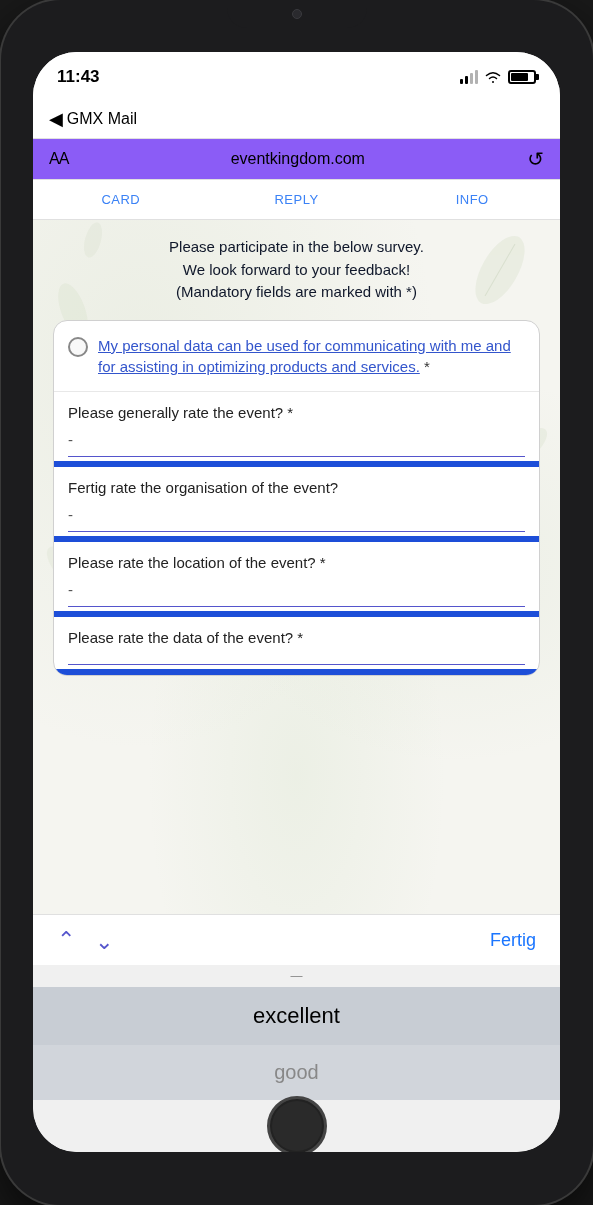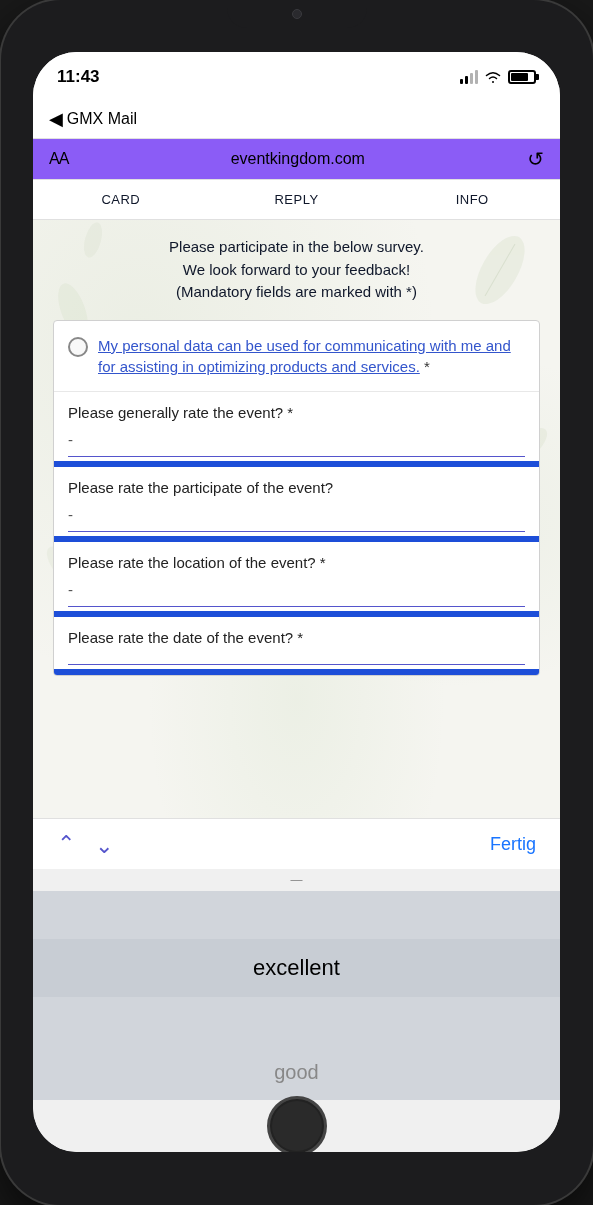--- a/index.html
+++ b/index.html
@@ -187,21 +187,21 @@
       background: #fff;
       display: flex;
       border-bottom: 1px solid #e0e0e0;
       flex-shrink: 0;
     }
     .tab-item {
       flex: 1;
       text-align: center;
       padding: 12px 0;
       font-size: 13px;
-      color: #0f172a;
+      color: #3b82f6;
       letter-spacing: 0.5px;
       font-weight: 500;
     }
     
     .content-area {
       flex: 1;
       overflow: hidden;
       position: relative;
       background: #f5f5f0;
     }
@@ -222,21 +222,21 @@
       text-align: center;
       font-size: 15px;
       color: #0f172a;
       line-height: 1.5;
       margin-bottom: 16px;
     }
     
     .survey-card {
       background: #fff;
       border: 1px solid #d0d0d0;
-      border-radius: 4px;
+      border-radius: 14px;
       overflow: hidden;
     }
     
     .consent-row {
       display: flex;
       align-items: flex-start;
       padding: 14px 14px;
       border-bottom: 1px solid #e8e8e8;
       gap: 10px;
     }
@@ -310,21 +310,20 @@
       font-size: 12px;
     }
     .picker-options {
       overflow: hidden;
     }
     .picker-option {
       text-align: center;
       padding: 16px;
       font-size: 22px;
       color: #333;
-      margin-top: 48px;
     }
     .picker-option.selected {
       background: #c8cdd4;
       font-weight: 400;
       color: #000;
     }
     .picker-option.dim {
       color: #888;
       font-size: 20px;
     }
@@ -442,31 +441,31 @@
               <span>*</span>
             </div>
           </div>
 
           <div class="question-row">
             <div class="question-label">Please generally rate the event? *</div>
             <div class="question-value">-</div>
           </div>
 
           <div class="question-row">
-            <div class="question-label">Please rate the participate of the event?</div>
+            <div class="question-label">Fertig rate the organisation of the event?</div>
             <div class="question-value">-</div>
           </div>
 
           <div class="question-row">
             <div class="question-label">Please rate the location of the event? *</div>
             <div class="question-value">-</div>
           </div>
 
           <div class="question-row">
-            <div class="question-label">Please rate the date of the event? *</div>
+            <div class="question-label">Please rate the data of the event? *</div>
             <div class="question-value"></div>
           </div>
         </div>
       </div>
     </div>
 
     <div class="bottom-toolbar">
       <div class="nav-arrows">
         <span class="nav-arrow" style="font-size:22px;">⌃</span>
         <span class="nav-arrow" style="font-size:22px; transform: rotate(180deg); display:inline-block;">⌃</span>

